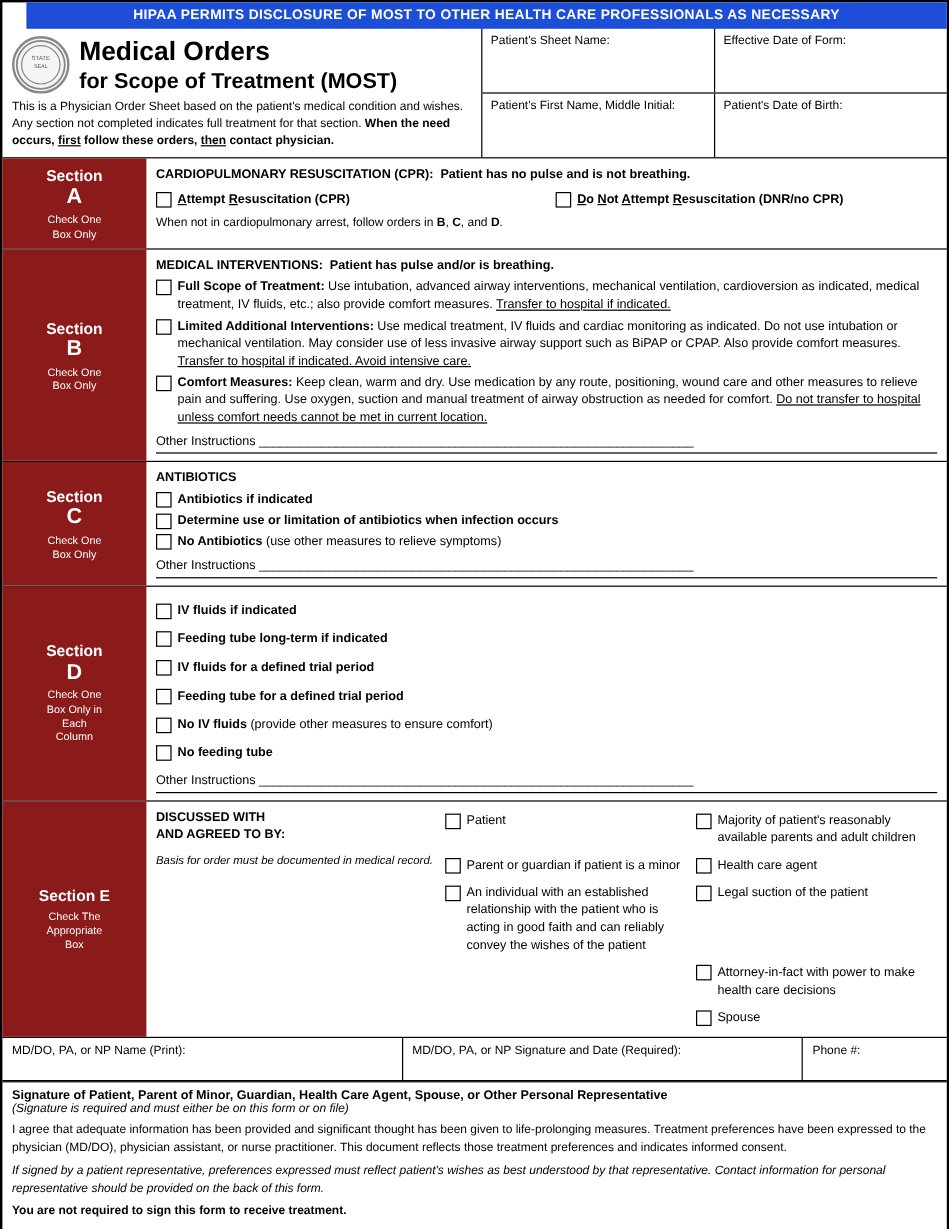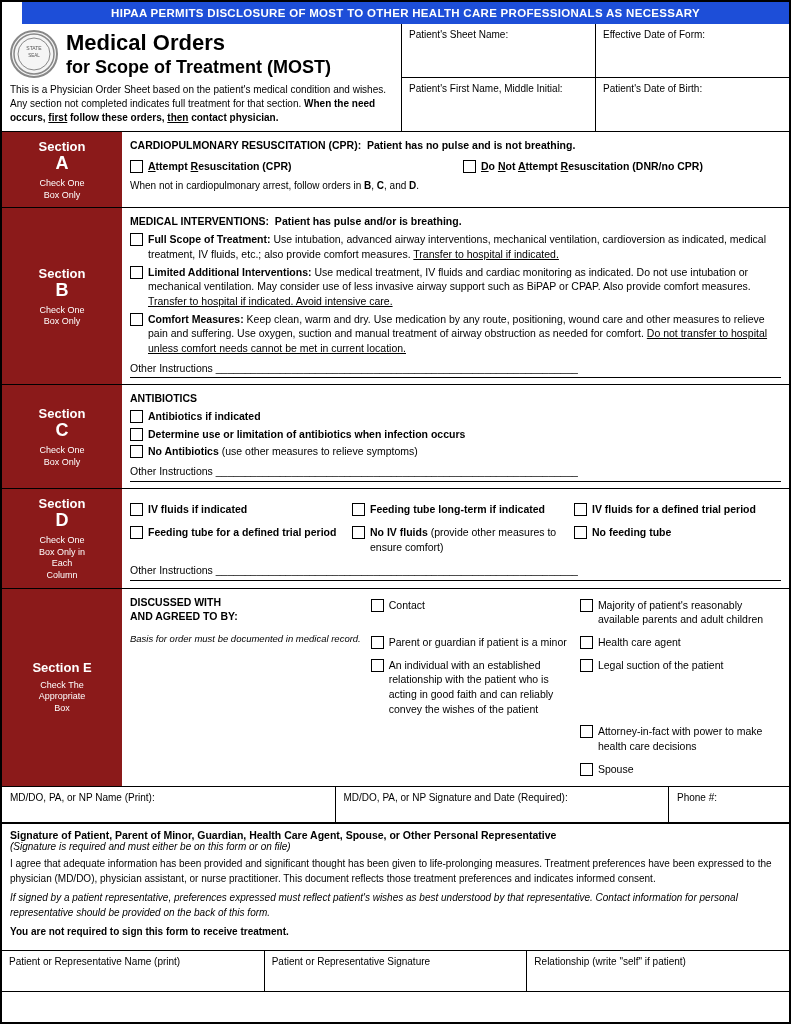--- a/index.html
+++ b/index.html
@@ -181,21 +181,21 @@
       padding-bottom: 2px;
     }
     .section-note {
       font-size: 10px;
       margin-top: 3px;
       font-style: normal;
     }
     
     .section-d-grid {
       display: grid;
-      grid-template-columns: 1fr 1fr 1fr;
+      grid-template-columns: 1fr;
       gap: 3px 15px;
       margin-top: 4px;
     }
     .section-e-title {
       font-weight: bold;
       font-size: 10.5px;
     }
     
     .signature-block {
       border-top: 1px solid #000;
@@ -443,21 +443,21 @@
         <div style="min-width:140px; flex-shrink:0;">
           <div class="section-e-title"><strong>DISCUSSED WITH</strong></div>
           <div class="section-e-title"><strong>AND AGREED TO BY:</strong></div>
           <div style="font-size:9.5px; margin-top:8px; font-style:italic;">
             <em>Basis for order must be documented in medical record.</em>
           </div>
         </div>
         <div style="flex:1; display:grid; grid-template-columns:1fr 1fr; gap:2px 8px;">
           <div class="checkbox-row">
             <div class="checkbox"></div>
-            <span class="checkbox-label">Contact</span>
+            <span class="checkbox-label">Patient</span>
           </div>
           <div class="checkbox-row">
             <div class="checkbox"></div>
             <span class="checkbox-label">Majority of patient's reasonably available parents and adult children</span>
           </div>
           <div class="checkbox-row">
             <div class="checkbox"></div>
             <span class="checkbox-label">Parent or guardian if patient is a minor</span>
           </div>
           <div class="checkbox-row">

